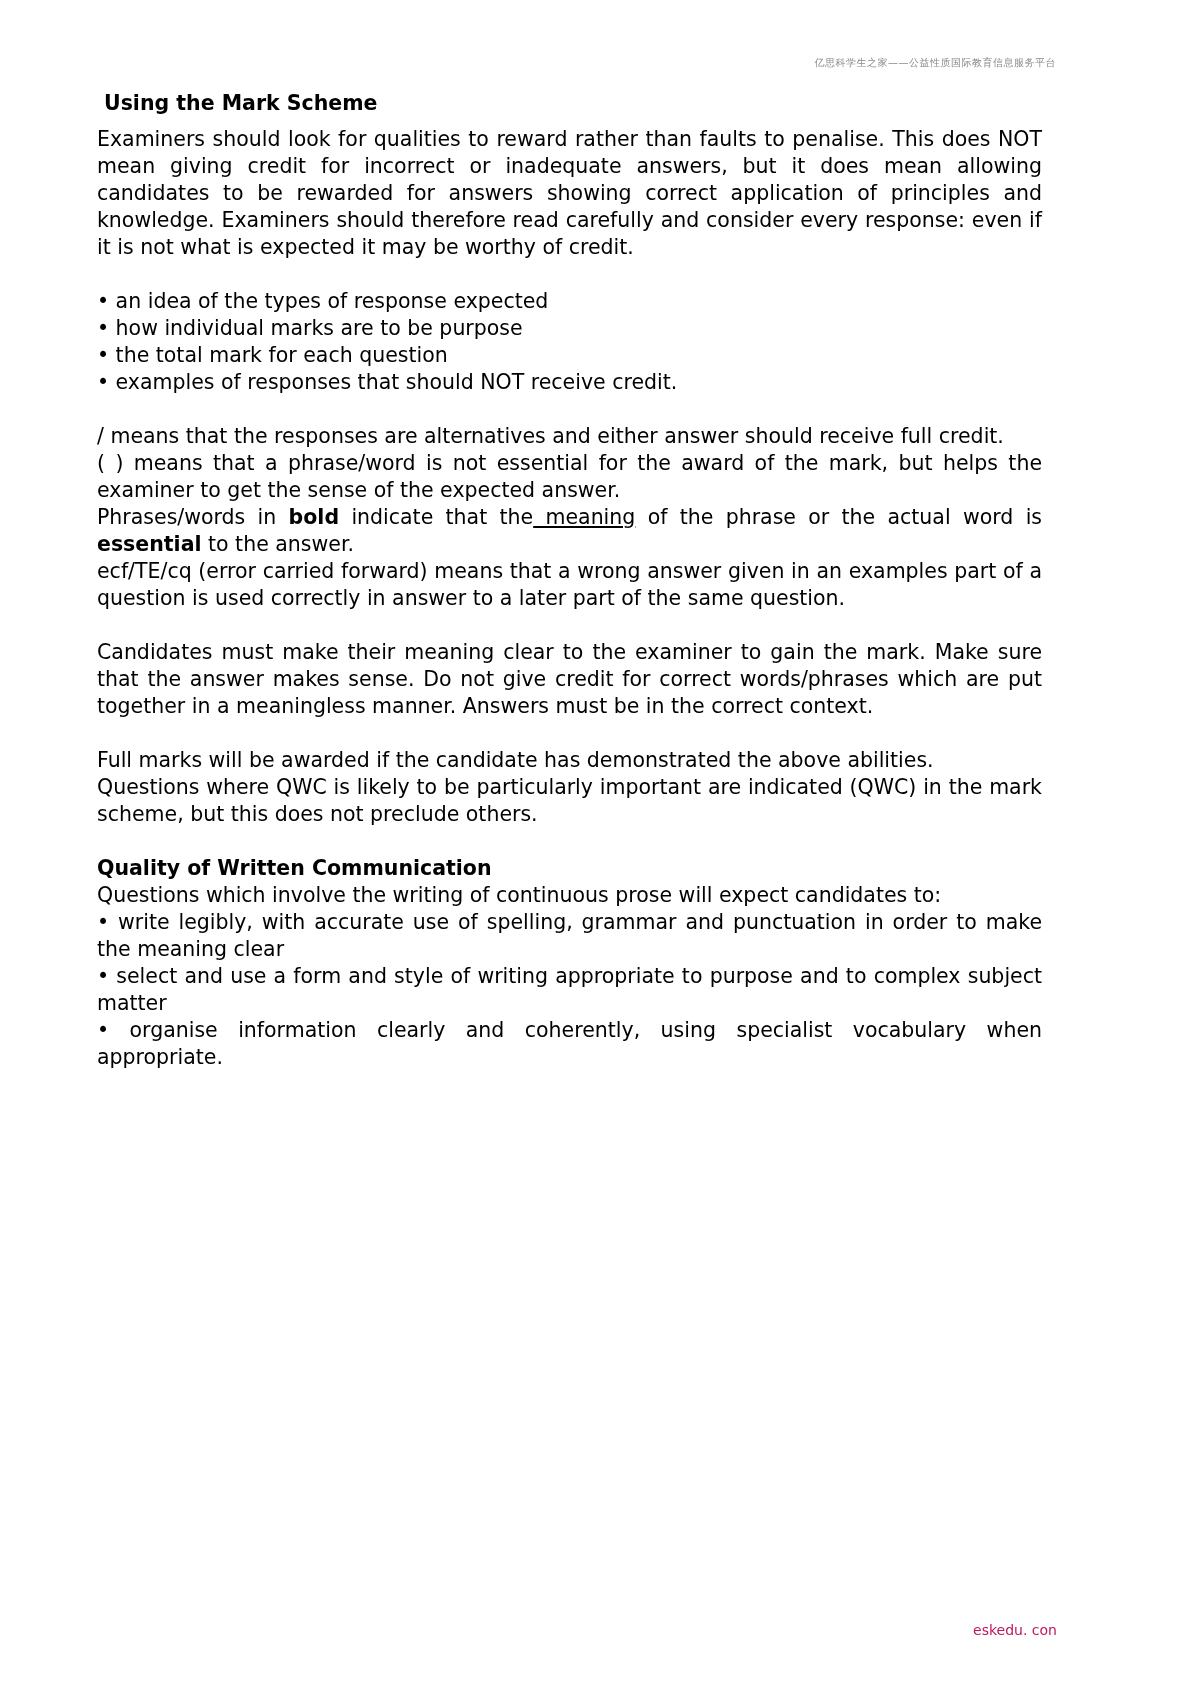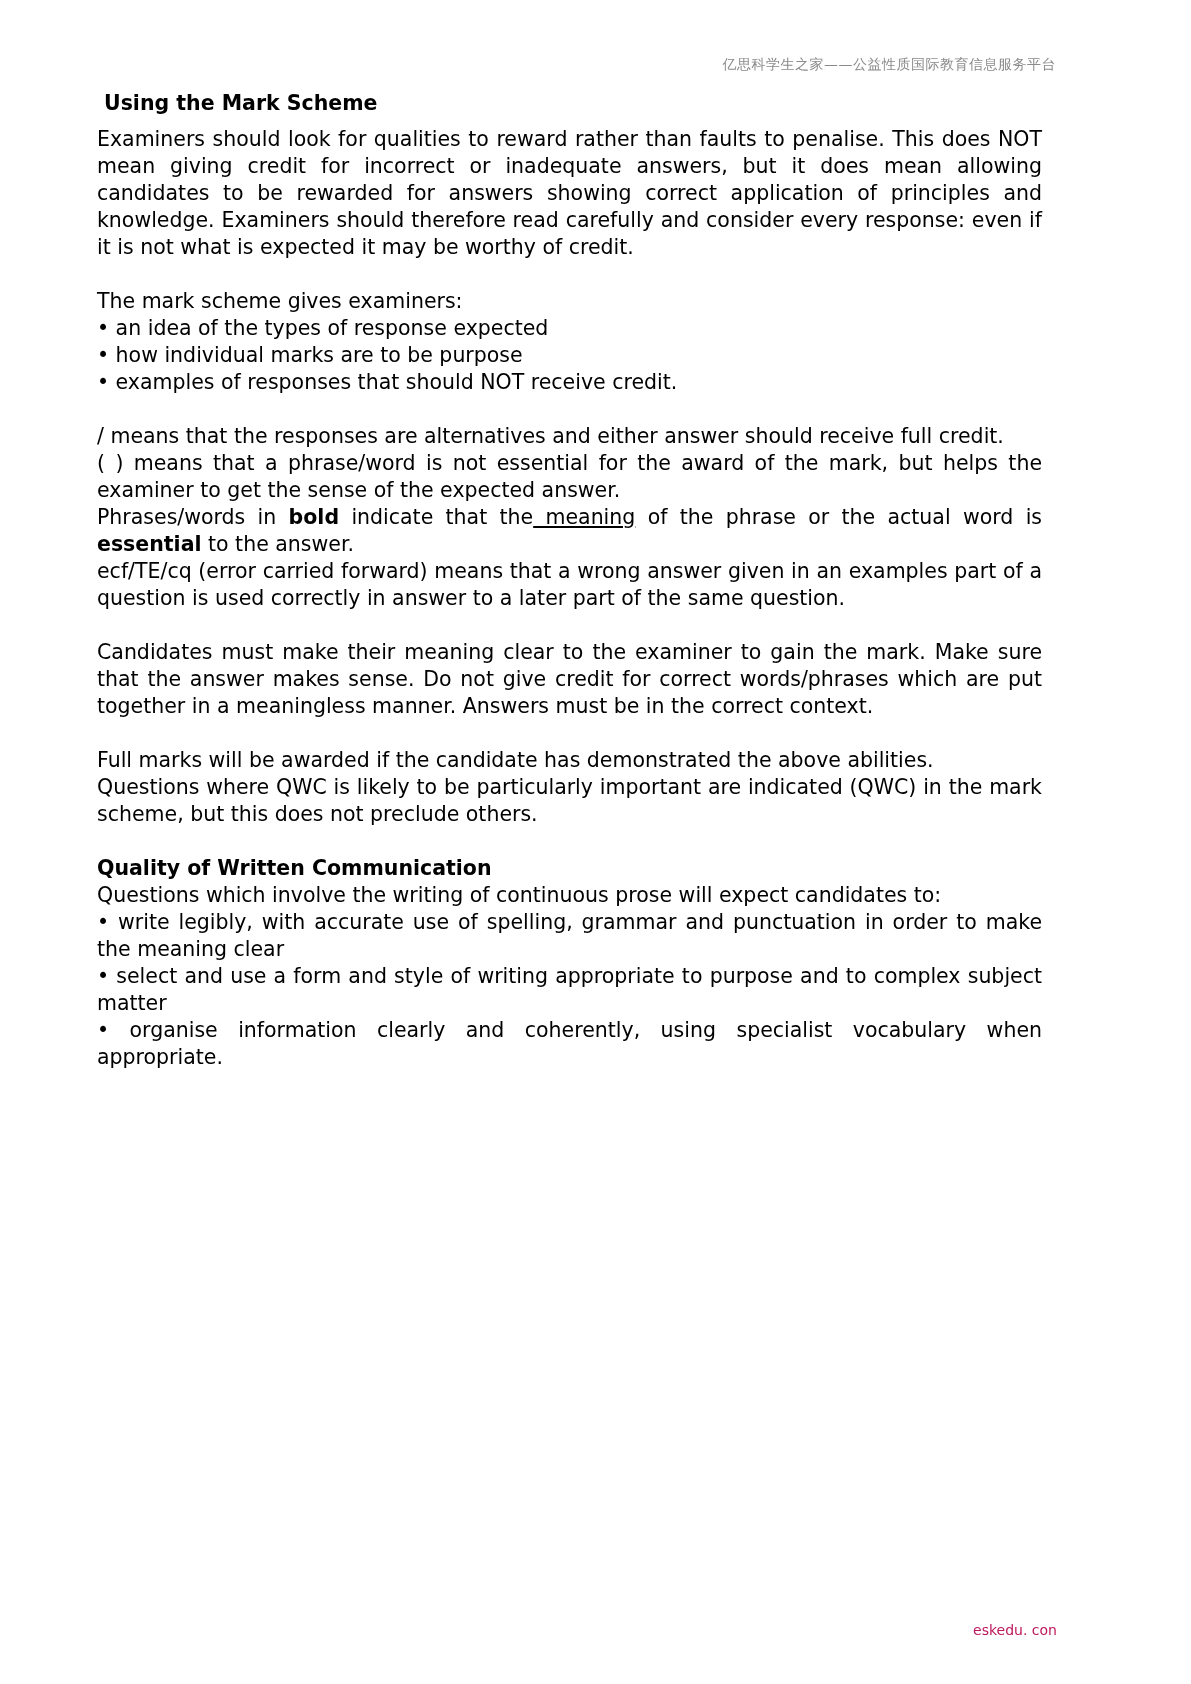--- a/index.html
+++ b/index.html
@@ -1,19 +1,19 @@
 <!DOCTYPE html>
 <html><head>
   <meta charset="utf-8">
   <style>
     html, body { margin: 0; padding: 0; background: #ffffff; }
     body { width: 1191px; height: 1684px; position: relative; overflow: hidden;
            font-family: "DejaVu Sans", sans-serif; color: #000; }
     .header-watermark { position: absolute; top: 56px; right: 135px;
-      font-size: 14px; color: #8a8a8a; font-family: "DejaVu Sans", sans-serif; letter-spacing: 0.5px; }
+      font-size: 10px; color: #8a8a8a; font-family: "DejaVu Sans", sans-serif; letter-spacing: 0.5px; }
     .footer-watermark { position: absolute; top: 1622px; right: 134px;
       font-size: 14px; color: #be185d; font-family: "DejaVu Sans", sans-serif; }
     .title { position: absolute; left: 86px; top: 73px; font-size: 20.5px; font-weight: bold; margin: 18px; }
     .content { position: absolute; left: 97px; top: 126px; width: 945px;
       font-size: 20.5px; line-height: 27px; }
     .para { margin: 0 0 27px 0; text-align: justify; }
     .line { margin: 0; text-align: justify; }
     .line-left { margin: 0; text-align: left; }
     .subhead { margin: 0; font-weight: bold; }
     .block { margin: 0 0 27px 0; }
@@ -24,23 +24,23 @@
 <body>
 
 <div class="header-watermark">亿思科学生之家——公益性质国际教育信息服务平台</div>
 
 <h1 class="title">Using the Mark Scheme</h1>
 
 <div class="content">
   <p class="para">Examiners should look for qualities to reward rather than faults to penalise. This does NOT mean giving credit for incorrect or inadequate answers, but it does mean allowing candidates to be rewarded for answers showing correct application of principles and knowledge. Examiners should therefore read carefully and consider every response: even if it is not what is expected it may be worthy of credit.</p>
 
   <div class="block">
-    <p class="line-left">The mark scheme gives examiners:</p>
     <p class="line-left">• an idea of the types of response expected</p>
     <p class="line-left">• how individual marks are to be purpose</p>
+    <p class="line-left">• the total mark for each question</p>
     <p class="line-left">• examples of responses that should NOT receive credit.</p>
   </div>
 
   <div class="block">
     <p class="line">/  means that the responses are alternatives and either answer should receive full credit.</p>
     <p class="line">(  ) means that a phrase/word is not essential for the award of the mark, but helps the examiner to get the sense of the expected answer.</p>
     <p class="line"><span>Phrases/words in </span><b>bold</b><span> indicate that the</span><u> meaning</u><span> of the phrase or the actual word is </span><b>essential</b><span> to the answer.</span></p>
     <p class="line">ecf/TE/cq (error carried forward) means that a wrong answer given in an examples part of a question is used correctly in answer to a later part of the same question.</p>
   </div>
 

